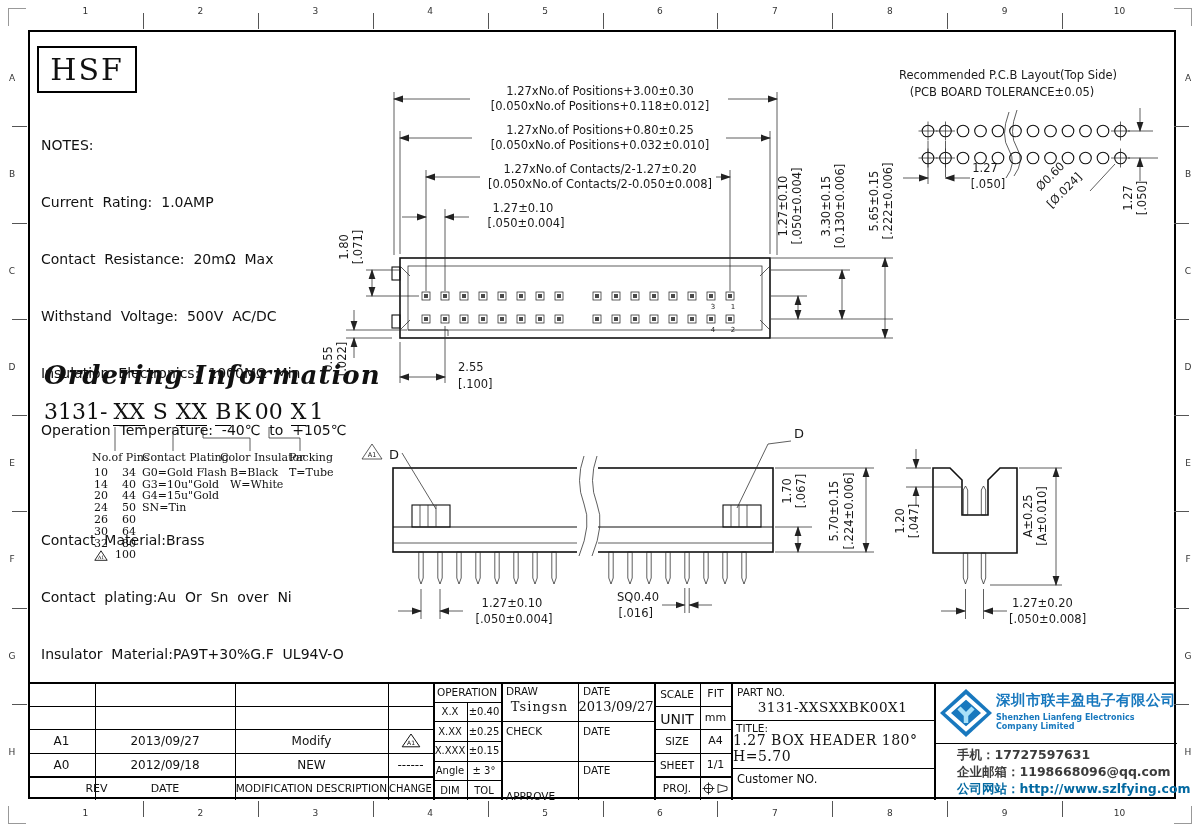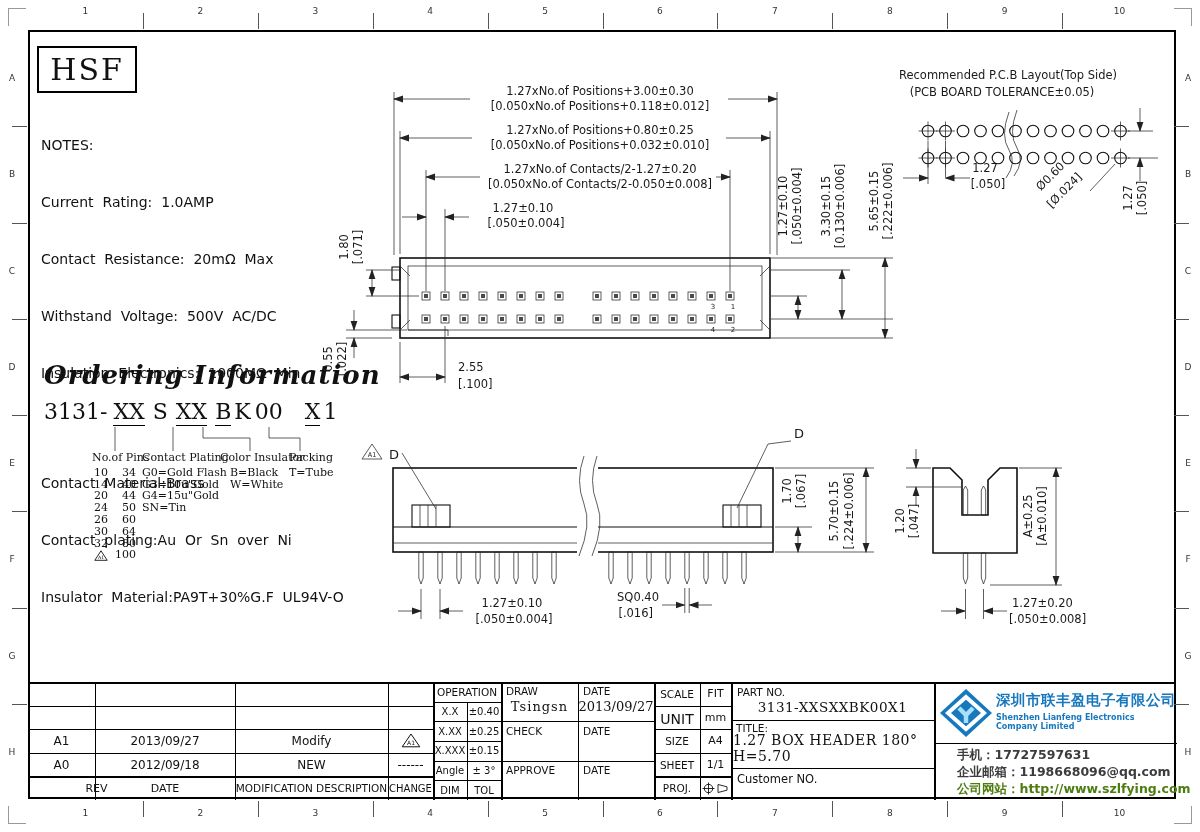--- a/index.html
+++ b/index.html
@@ -61,29 +61,30 @@
   <div id="hsf-box">
       <span>HSF</span>
     </div>
 
   <div id="notes">
     <div>NOTES:</div>
     <div>Current  Rating:  1.0AMP</div>
     <div>Contact  Resistance:  20mΩ  Max</div>
     <div>Withstand  Voltage:  500V  AC/DC</div>
     <div>Insulation  Electronics:  1000MΩ  Min</div>
+    <div>Operation  Temperature:  -40℃  to  +105℃</div>
     <div class="gap"></div>
     <div>Contact  Material:Brass</div>
     <div>Contact  plating:Au  Or  Sn  over  Ni</div>
     <div>Insulator  Material:PA9T+30%G.F  UL94V-O</div>
   </div>
 
   <div id="ord-title">Ordering Information</div>
   <div id="ord-code">
-    <span style="margin-right:6px">3131-</span><span class="u" style="margin-right:8px">XX</span><span style="margin-right:8px">S</span><span class="u" style="margin-right:8px">XX</span><span class="u" style="margin-right:3px">B</span><span style="margin-right:4px">K</span><span style="margin-right:22px">00</span><span class="u" style="margin-right:3px">X</span><span>1</span>
+    <span style="margin-right:6px">3131-</span><span class="u" style="margin-right:8px">XX</span><span style="margin-right:8px">S</span><span class="u" style="margin-right:8px">XX</span><span class="u" style="margin-right:3px">B</span><span style="margin-right:4px">K</span><span style="margin-right:8px">00</span><span class="u" style="margin-right:3px">X</span><span>1</span>
   </div>
 
   <div class="ordcol" style="left:92px;top:452px;">
     <div class="hd">No.of Pins</div>
     <div class="pinrow">
         <span class="n1">10</span>
         <span class="n2">34</span>
       </div>
     <div class="pinrow">
         <span class="n1">14</span>
@@ -498,21 +499,21 @@
   <div class="cell" style="left:467px;top:760.7px;width:34px;height:19.7px;font-size:10px;">± 3°</div>
   <div class="cell" style="left:433px;top:780.3px;width:34px;height:19.7px;font-size:10px;">DIM</div>
   <div class="cell" style="left:467px;top:780.3px;width:34px;height:19.7px;font-size:10px;">TOL</div>
 
   <div class="lblc" style="left:506px;top:685px;">DRAW</div>
   <div class="cell serifv" style="left:501px;top:694px;width:77px;height:24px;font-size:13px;letter-spacing:1px;">Tsingsn</div>
   <div class="lblc" style="left:583px;top:685px;">DATE</div>
   <div class="cell serifv" style="left:578px;top:694px;width:76px;height:24px;font-size:13px;">2013/09/27</div>
   <div class="lblc" style="left:506px;top:724.5px;">CHECK</div>
   <div class="lblc" style="left:583px;top:724.5px;">DATE</div>
-  <div class="lblc" style="left:506px;top:764px;">APPROVE</div>
+  <div class="lblc" style="left:506px;top:790px;">APPROVE</div>
   <div class="lblc" style="left:583px;top:764px;">DATE</div>
 
   <div class="cell" style="left:654px;top:682px;width:46px;height:23.6px;font-size:10.5px;">SCALE</div>
   <div class="cell" style="left:700px;top:682px;width:31px;height:23.6px;font-size:11px;">FIT</div>
   <div class="cell" style="left:654px;top:707px;width:46px;height:23.6px;font-size:14px;">UNIT</div>
   <div class="cell" style="left:700px;top:705.6px;width:31px;height:23.6px;font-size:11px;">mm</div>
   <div class="cell" style="left:654px;top:729.2px;width:46px;height:23.6px;font-size:10.5px;">SIZE</div>
   <div class="cell" style="left:700px;top:729.2px;width:31px;height:23.6px;font-size:11px;">A4</div>
   <div class="cell" style="left:654px;top:752.8px;width:46px;height:23.6px;font-size:10.5px;">SHEET</div>
   <div class="cell" style="left:700px;top:752.8px;width:31px;height:23.6px;font-size:11px;">1/1</div>
@@ -538,21 +539,21 @@
     <svg width="54" height="52" viewBox="0 0 54 50">
       <polygon points="27,1 53,25 27,49 1,25" fill="#1878be"></polygon>
       <polygon points="27,9 45,25 27,41 9,25" fill="none" stroke="#fff" stroke-width="4"></polygon>
       <path d="M20,20 L27,27 L34,20 M27,27 L27,35" stroke="#a8e0f8" stroke-width="4.5" fill="none"></path>
     </svg>
   </div>
   <div class="abs blue" style="left:996px;top:691px;width:180px;font-weight:bold;font-size:14.5px;letter-spacing:0.5px;">深圳市联丰盈电子有限公司</div>
   <div class="abs blue" style="left:996px;top:713px;width:182px;font-weight:bold;font-size:8px;">Shenzhen Lianfeng Electronics Company Limited</div>
   <div class="abs" style="left:957px;top:747px;font-weight:bold;font-size:12.5px;color:#3c3c3c;">手机：17727597631</div>
   <div class="abs" style="left:957px;top:764px;font-weight:bold;font-size:12.5px;color:#3c3c3c;">企业邮箱：1198668096@qq.com</div>
-  <div class="abs" style="left:957px;top:781px;font-weight:bold;font-size:12.5px;color:#4d7c0f;">公司网站：http://www.szlfying.com</div>
+  <div class="abs" style="left:957px;top:781px;font-weight:bold;font-size:12.5px;color:#0369a1;">公司网站：http://www.szlfying.com</div>
 <div class="fl" style="left: 28px; top: 6px; width: 114.9px;">1</div>
     <div class="fl" style="left: 28px; top: 808px; width: 114.9px;">1</div>
     <div class="fl" style="left: 142.9px; top: 6px; width: 114.9px;">2</div>
     <div class="fl" style="left: 142.9px; top: 808px; width: 114.9px;">2</div>
     <div class="ftv" style="left: 142.9px; top: 13px;"></div>
     <div class="ftv" style="left: 142.9px; top: 801px;"></div>
     <div class="fl" style="left: 257.8px; top: 6px; width: 114.9px;">3</div>
     <div class="fl" style="left: 257.8px; top: 808px; width: 114.9px;">3</div>
     <div class="ftv" style="left: 257.8px; top: 13px;"></div>
     <div class="ftv" style="left: 257.8px; top: 801px;"></div>

